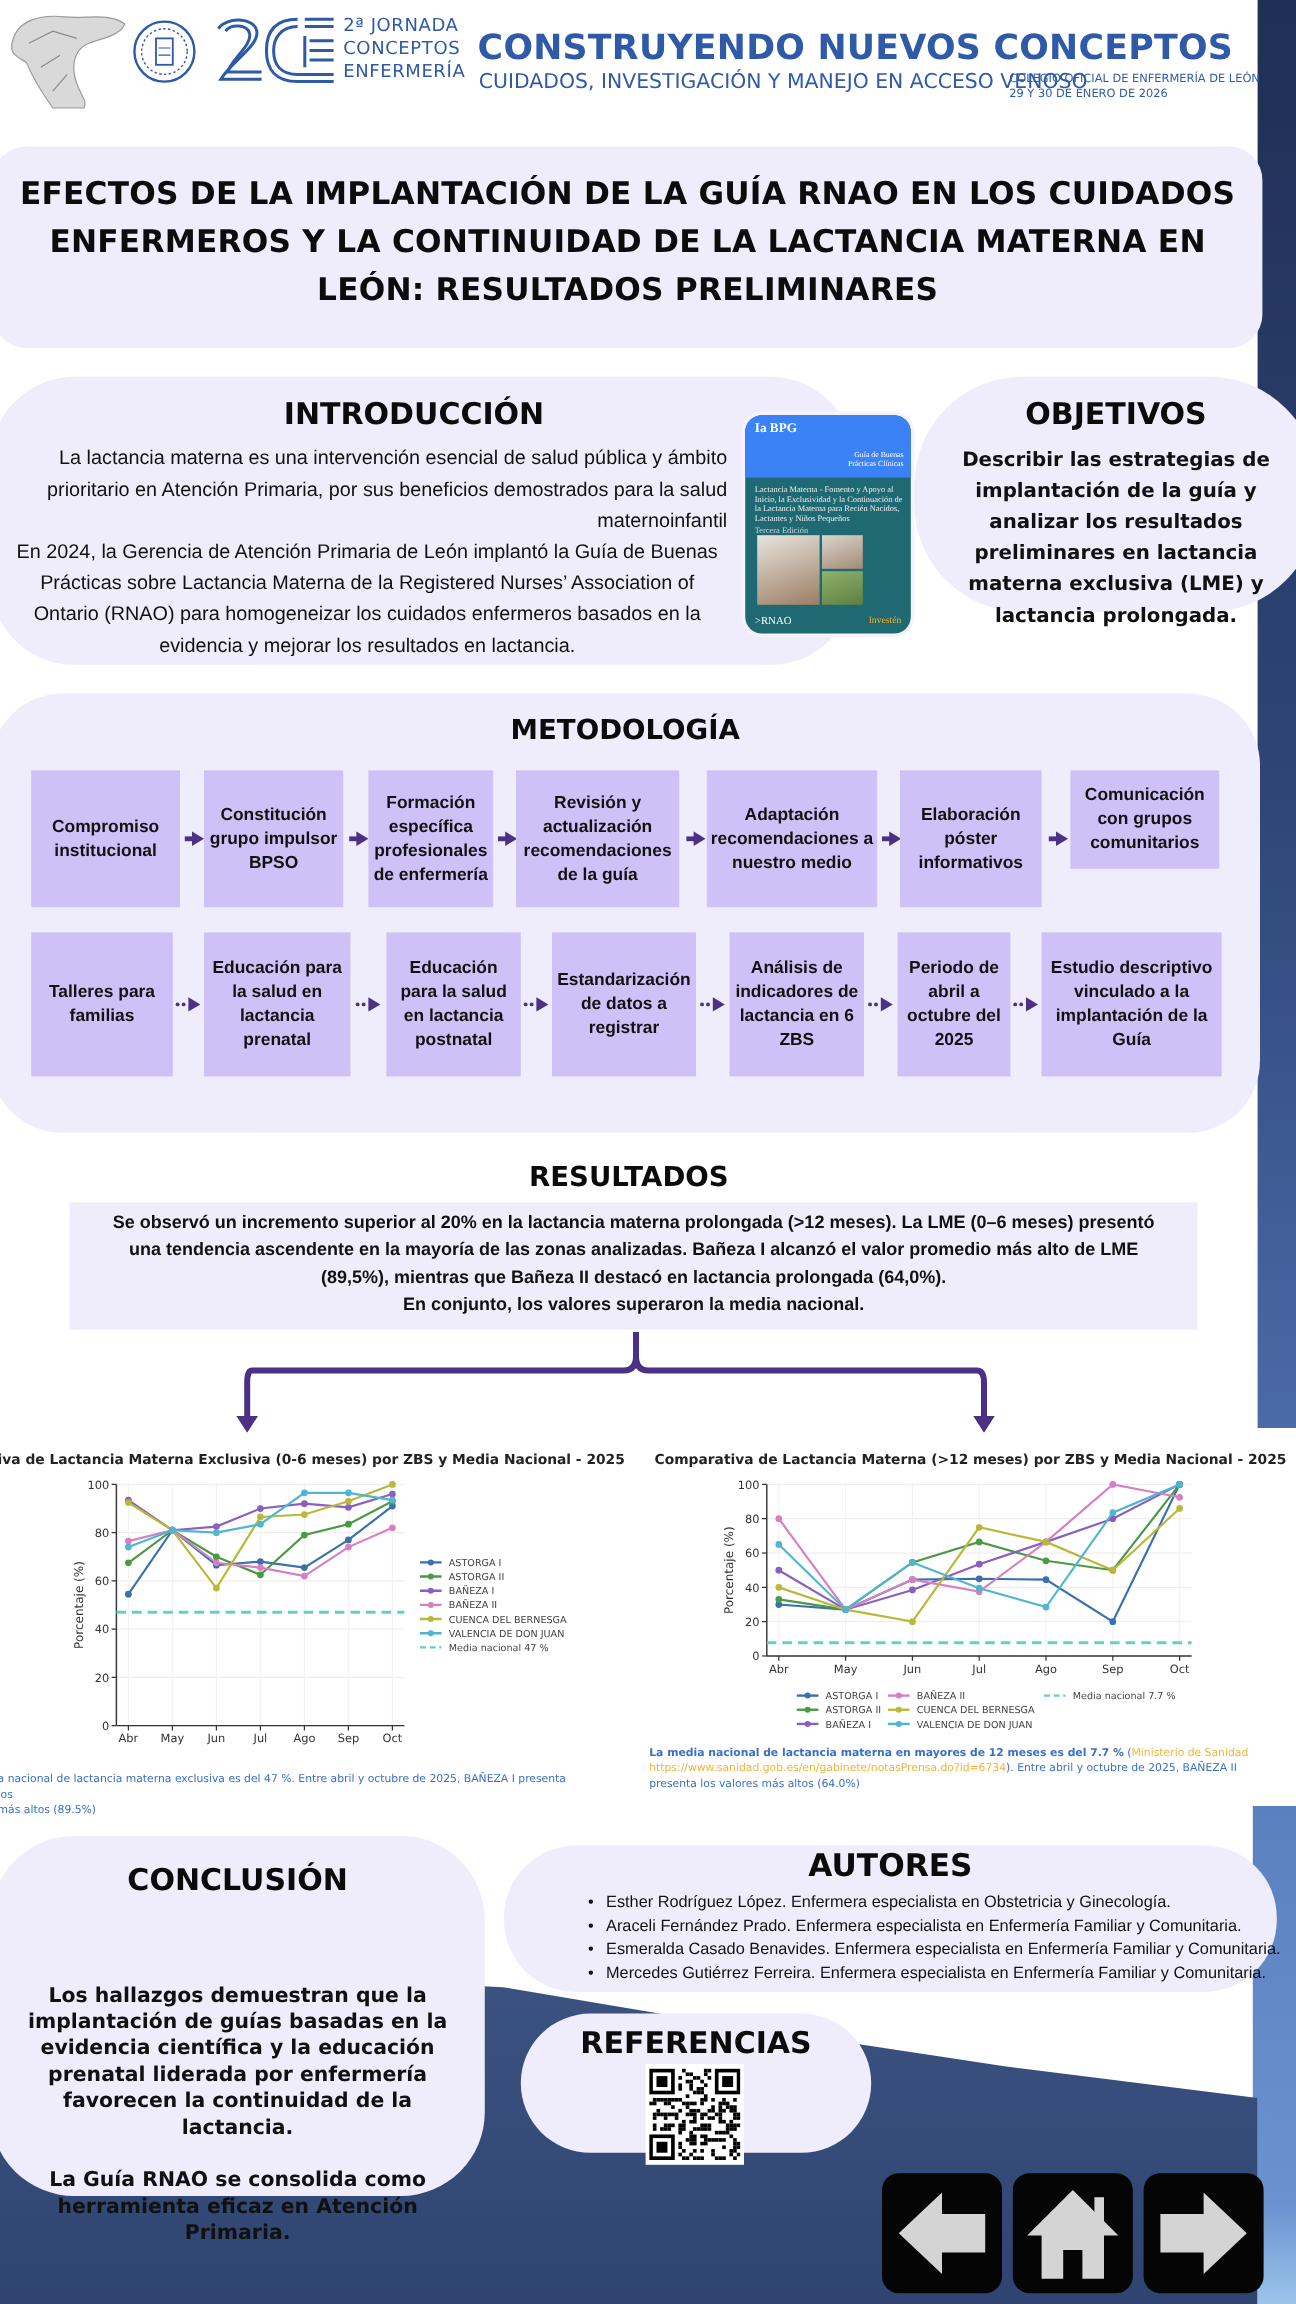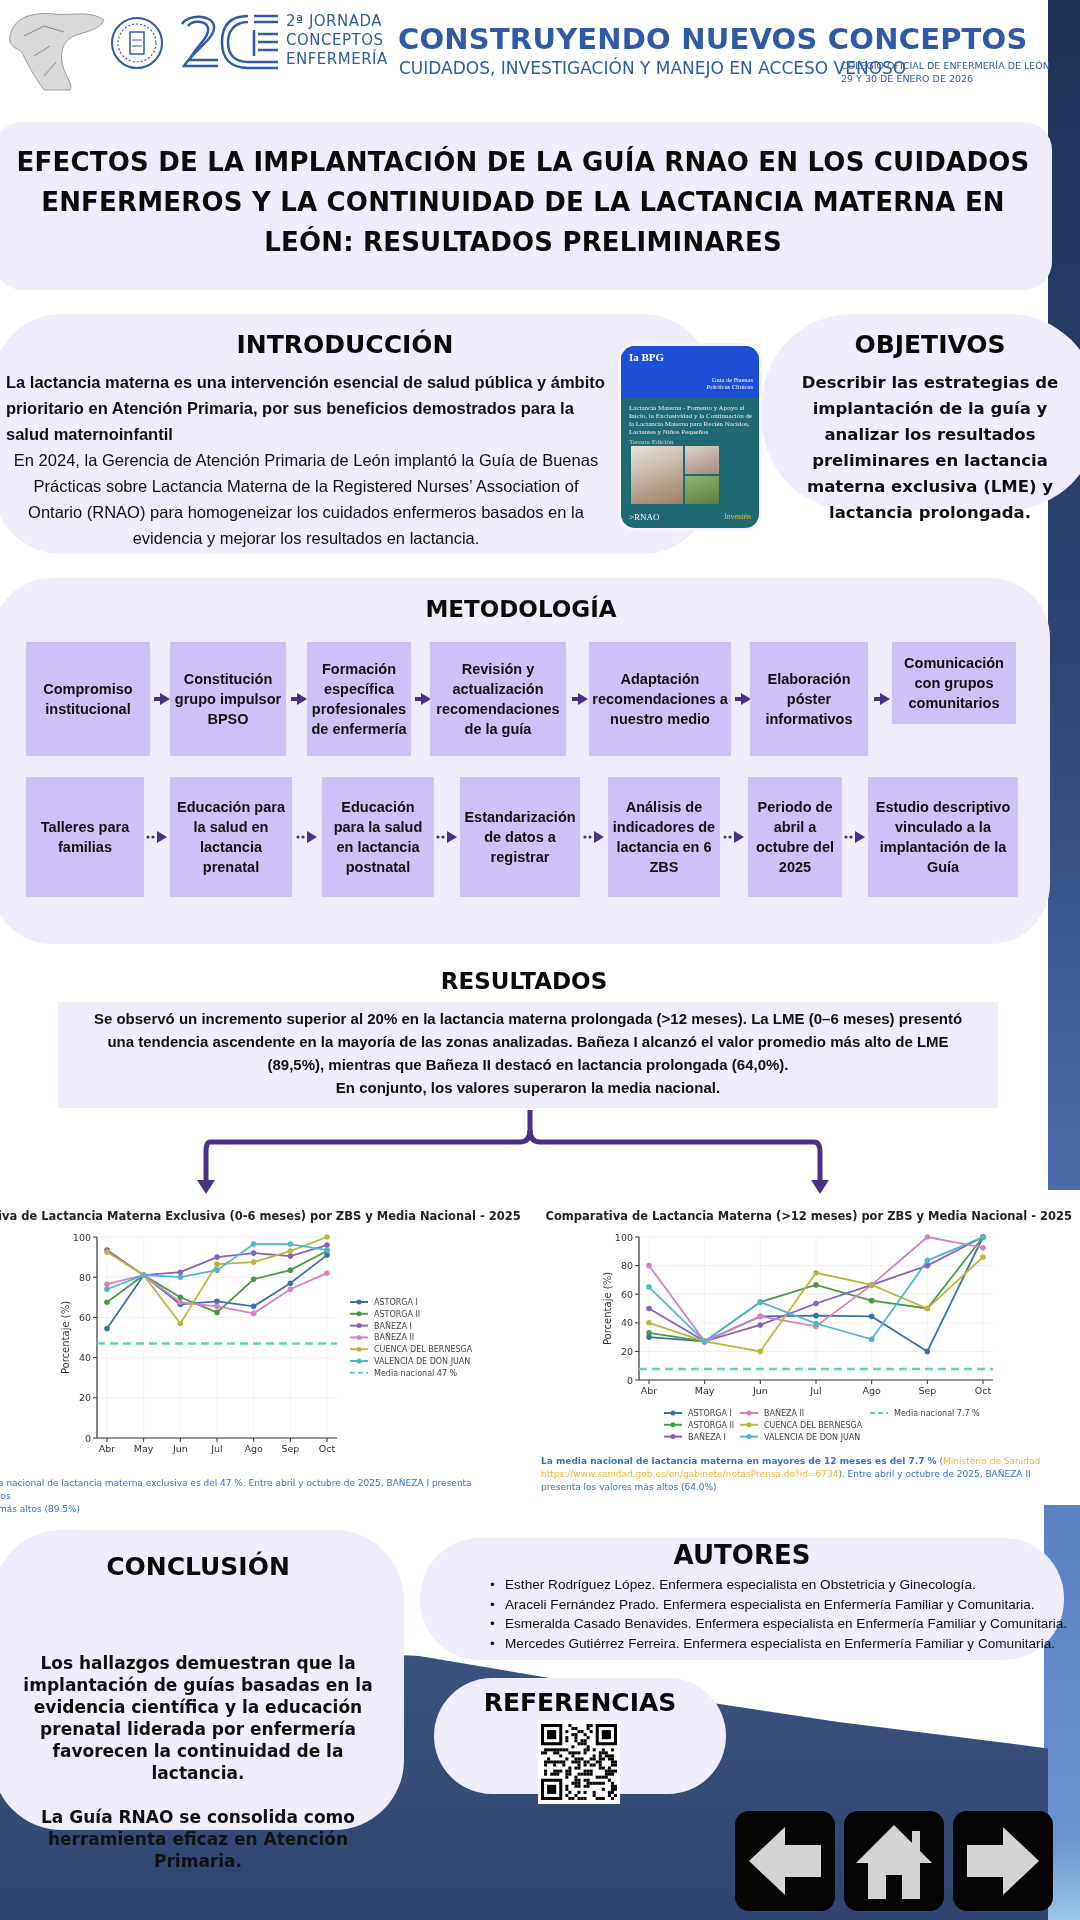--- a/index.html
+++ b/index.html
@@ -34,27 +34,27 @@
   .panel { position: absolute; background: #efecfb; }
   .title-panel { left: -6px; top: 122px; width: 1058px; height: 168px; border-radius: 28px; }
   .title-text { position: absolute; left: 0; right: 0; top: 20px; text-align: center;
     font-family: "DejaVu Sans", sans-serif; font-weight: bold; font-size: 26px; line-height: 40px;
     color: #0c0c0c; text-transform: uppercase; letter-spacing: 0.2px; }
 
   .intro-panel { left: -8px; top: 314px; width: 720px; height: 240px; border-radius: 70px; }
   .obj-panel { left: 762px; top: 314px; width: 336px; height: 196px; border-radius: 90px; }
   .sec-h { font-family: "DejaVu Sans", sans-serif; font-weight: bold; color: #0b0b0b; text-align: center; }
   .intro-title { position: absolute; left: 8px; width: 690px; top: 16px; font-size: 25px; }
-  .intro-bold { position: absolute; left: 14px; width: 600px; top: 55px; text-align: left;
-    font-weight: bold; font-size: 16.5px; line-height: 26px; }
+  .intro-bold { position: absolute; left: 14px; width: 600px; top: 55px; text-align: right;
+    font-weight: normal; font-size: 16.5px; line-height: 26px; }
   .intro-text { position: absolute; left: 14px; width: 600px; top: 133px; text-align: center;
     font-size: 16.5px; line-height: 26px; }
   .book { position: absolute; left: 621px; top: 346px; width: 138px; height: 182px; border-radius: 14px;
     overflow: hidden; background: #1f6a72; box-shadow: 0 0 0 3px #f5f3fd; }
-  .book .top { position: absolute; left: 0; top: 0; width: 100%; height: 52px; background: #1d4ed8; }
+  .book .top { position: absolute; left: 0; top: 0; width: 100%; height: 52px; background: #3b82f6; }
   .book .top span { position: absolute; font-family: "Liberation Serif", serif; color: #fff; }
   .book .title { position: absolute; left: 8px; top: 58px; width: 124px; font-family: "Liberation Serif", serif;
     font-size: 7px; line-height: 8px; color: #f0f0f0; }
   .book .photo1 { position: absolute; left: 10px; top: 100px; width: 52px; height: 58px; background: linear-gradient(160deg,#e8e4de,#9b7d63); }
   .book .photo2 { position: absolute; left: 64px; top: 100px; width: 34px; height: 28px; background: linear-gradient(160deg,#dad5cc,#a58a77); }
   .book .photo3 { position: absolute; left: 64px; top: 130px; width: 34px; height: 28px; background: linear-gradient(160deg,#8fb36a,#5c7f42); }
   .book .rnao { position: absolute; left: 8px; top: 166px; font-size: 9px; color: #fff; font-family: "Liberation Serif", serif; }
   .book .ivestein { position: absolute; right: 8px; top: 166px; font-size: 8px; color: #f2b233; font-family: "Liberation Serif", serif; }
   .obj-title { position: absolute; left: 0; right: 0; top: 16px; font-size: 25px; }
   .obj-text { position: absolute; left: 30px; right: 30px; top: 56px; text-align: center;

